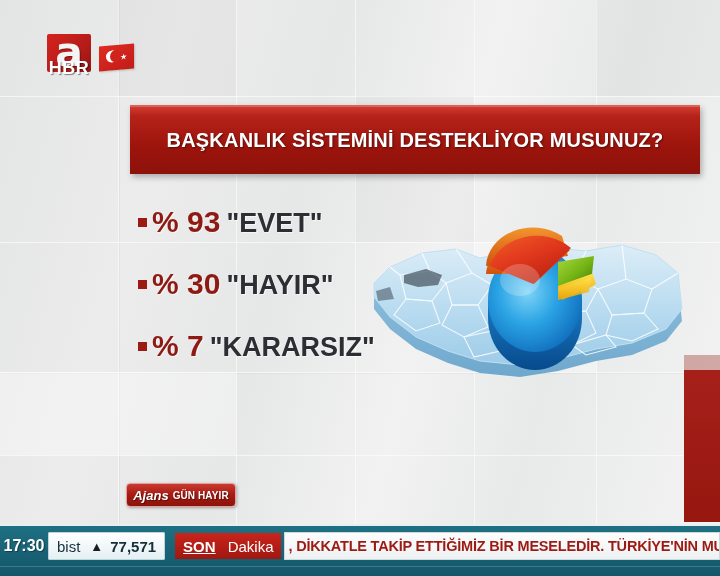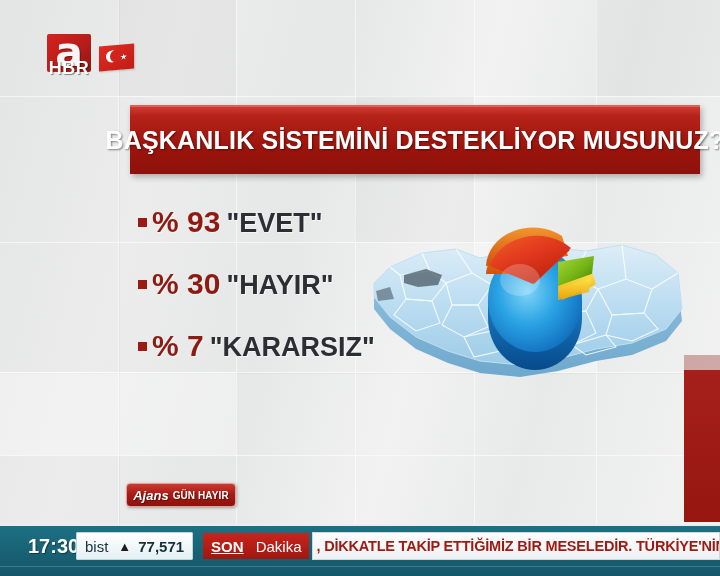--- a/index.html
+++ b/index.html
@@ -63,21 +63,21 @@
   
   #banner{
     position:absolute;left:130px;top:105px;width:570px;height:67px;
     background:linear-gradient(180deg,#d03a30 0%,#b52219 14%,#9c140c 60%,#8c120b 100%);
     border-top:2px solid #dd6158;
     box-shadow:2px 3px 6px rgba(0,0,0,.28);
   }
   #banner .txt{
     position:absolute;left:0;right:0;top:0;bottom:0;
     display:flex;align-items:center;justify-content:center;
-    color:#ffffff;font-weight:bold;font-size:25px;letter-spacing:.2px;
+    color:#ffffff;font-weight:bold;font-size:20px;letter-spacing:.2px;
     text-shadow:1px 1px 2px rgba(0,0,0,.45);
     white-space:nowrap;
   }
 
   
   #results{position:absolute;left:138px;top:205px;width:270px;}
   .row{display:flex;align-items:baseline;height:62px;}
   .bullet{
     width:9px;height:9px;background:#9b1b14;margin-right:5px;
     position:relative;top:-5px;flex:0 0 auto;
@@ -132,23 +132,22 @@
   #botbar{
     position:absolute;left:0;top:524px;width:720px;height:52px;
     background:linear-gradient(180deg,#1e7083 0%,#186073 55%,#14566a 100%);
     border-top:2px solid #e8eff1;
   }
   #strip{
     position:absolute;left:0;top:6px;width:720px;height:28px;
     display:flex;align-items:center;
   }
   #clock{
-    width:48px;text-align:center;color:#ffffff;font-size:20px;font-weight:bold;
+    width:48px;text-align:center;color:#ffffff;font-size:16px;font-weight:bold;
     text-shadow:1px 1px 1px rgba(0,0,0,.4);
-    padding-left:28px;
   }
   #bist{
     height:26px;background:linear-gradient(180deg,#ffffff 0%,#e4f0f3 100%);
     border:1px solid #bcd4da;display:flex;align-items:center;padding:0 8px;
     border-radius:1px;
   }
   #bist .nm{font-size:15px;color:#15303a;}
   #bist .ar{font-size:13px;color:#1c1c1c;margin:0 7px 0 10px;}
   #bist .vl{font-size:15px;font-weight:bold;color:#15303a;}
   #son{

